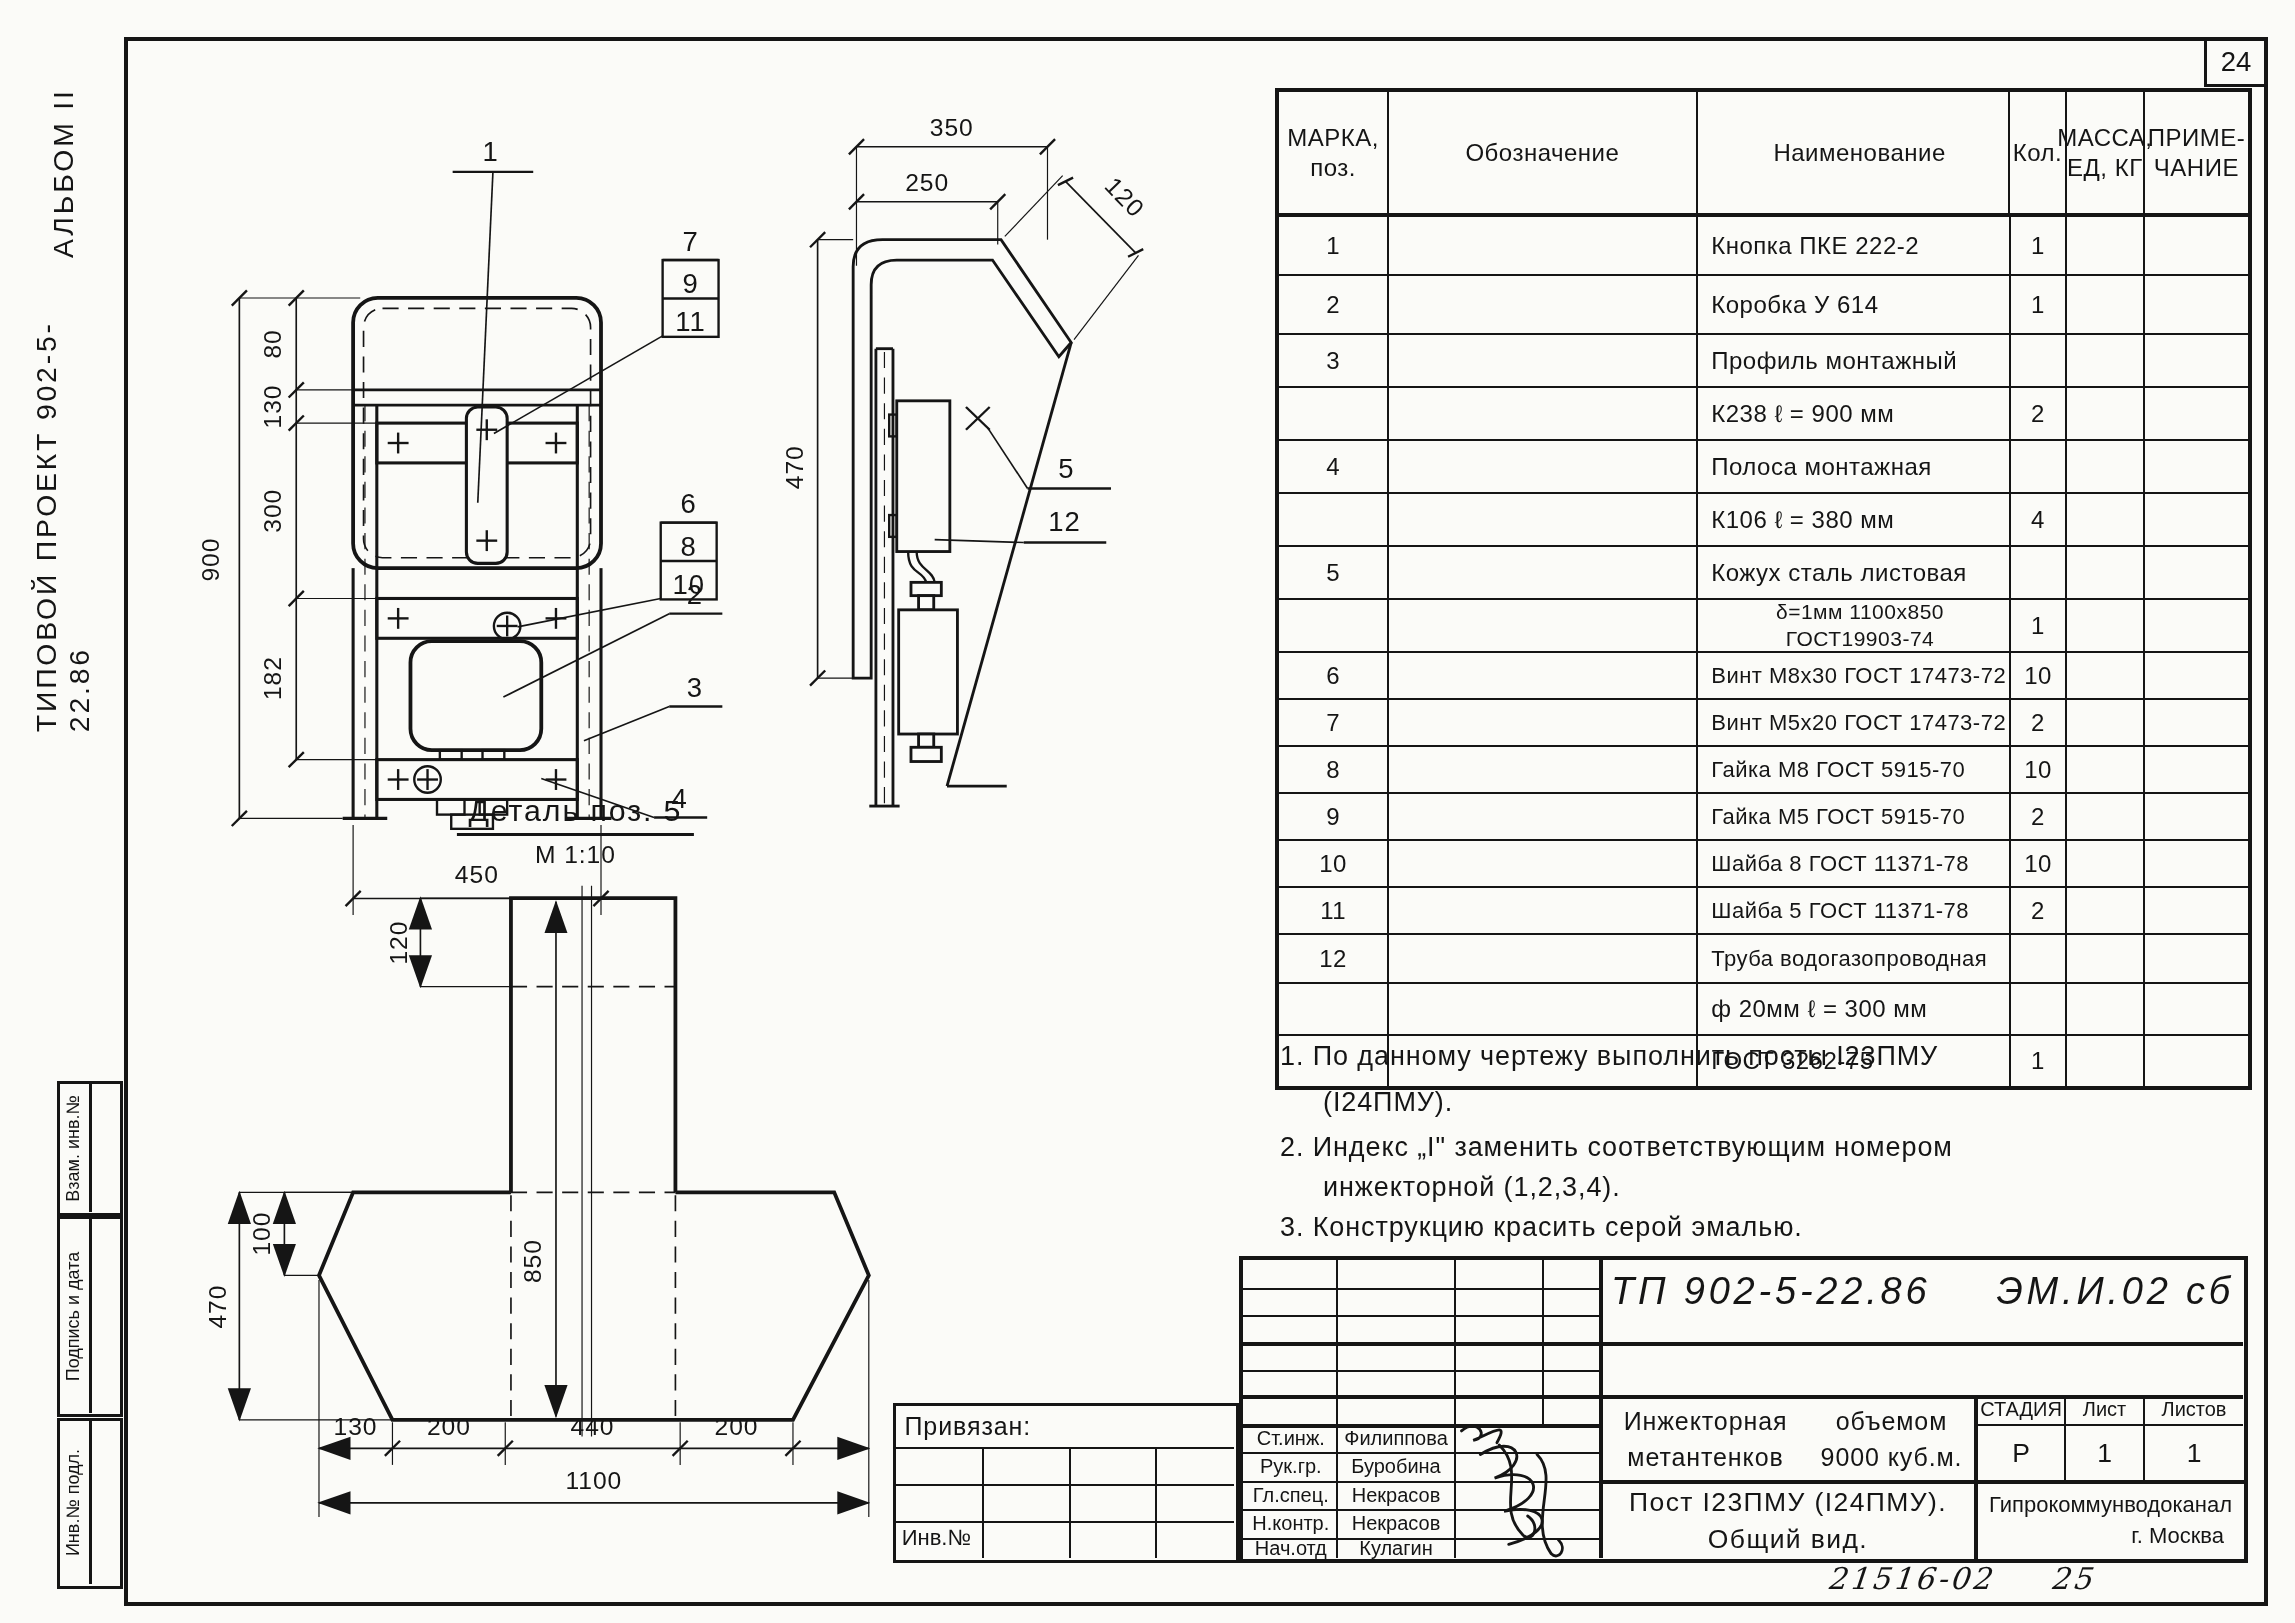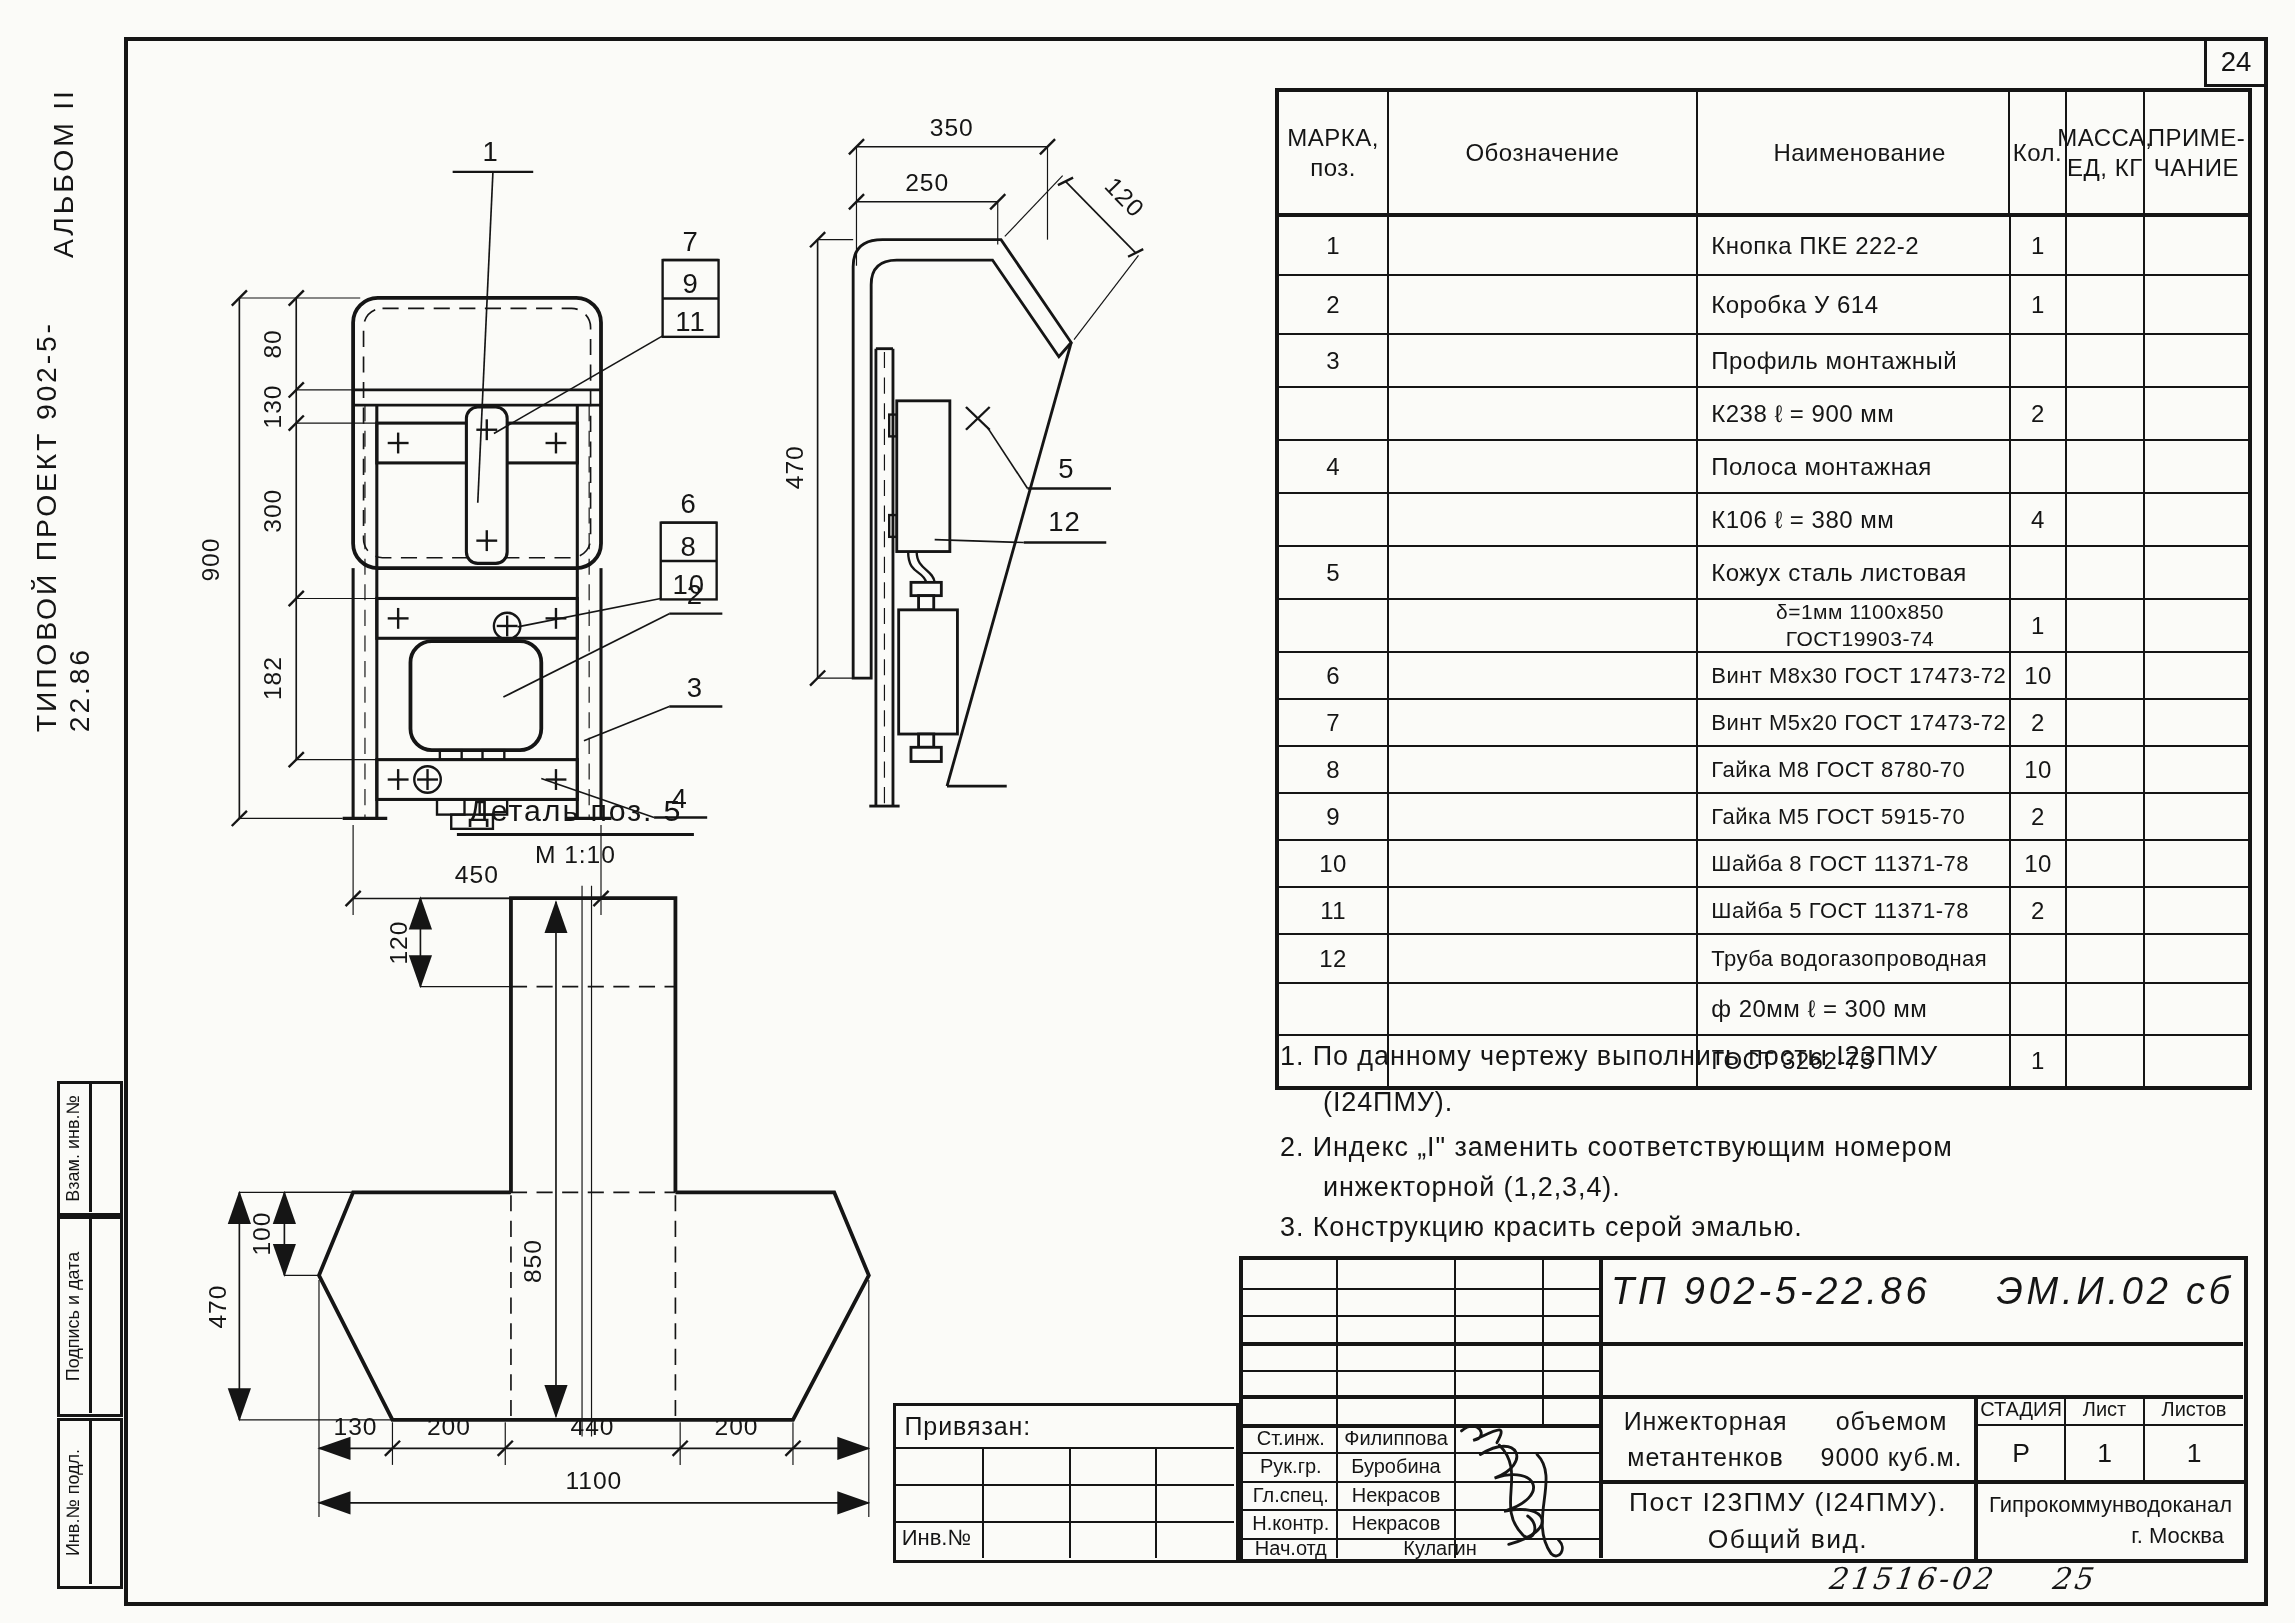--- a/index.html
+++ b/index.html
@@ -410,21 +410,21 @@
       <div class="pt-c c-mark">7</div>
       <div class="pt-c c-des"></div>
       <div class="pt-c c-name" style="font-size:22px;">Винт М5х20 ГОСТ 17473-72</div>
       <div class="pt-c c-qty">2</div>
       <div class="pt-c c-mass"></div>
       <div class="pt-c c-note"></div>
     </div>
     <div class="pt-row rh95">
       <div class="pt-c c-mark">8</div>
       <div class="pt-c c-des"></div>
-      <div class="pt-c c-name" style="font-size:22px;">Гайка М8   ГОСТ 8780-70</div>
+      <div class="pt-c c-name" style="font-size:22px;">Гайка М8   ГОСТ 5915-70</div>
       <div class="pt-c c-qty">10</div>
       <div class="pt-c c-mass"></div>
       <div class="pt-c c-note"></div>
     </div>
     <div class="pt-row rh95">
       <div class="pt-c c-mark">9</div>
       <div class="pt-c c-des"></div>
       <div class="pt-c c-name" style="font-size:22px;">Гайка М5   ГОСТ 5915-70</div>
       <div class="pt-c c-qty">2</div>
       <div class="pt-c c-mass"></div>
@@ -532,21 +532,21 @@
 
     <div class="cellText" style="left:2.8px;top:165px;width:90px;height:27.5px;font-size:20px;">Ст.инж.</div>
     <div class="cellText" style="left:95px;top:165px;width:116px;height:27.5px;font-size:20px;">Филиппова</div>
     <div class="cellText" style="left:2.8px;top:193px;width:90px;height:27.5px;font-size:20px;">Рук.гр.</div>
     <div class="cellText" style="left:95px;top:193px;width:116px;height:27.5px;font-size:20px;">Буробина</div>
     <div class="cellText" style="left:2.8px;top:222px;width:90px;height:27.5px;font-size:20px;">Гл.спец.</div>
     <div class="cellText" style="left:95px;top:222px;width:116px;height:27.5px;font-size:20px;">Некрасов</div>
     <div class="cellText" style="left:2.8px;top:250px;width:90px;height:27.5px;font-size:20px;">Н.контр.</div>
     <div class="cellText" style="left:95px;top:250px;width:116px;height:27.5px;font-size:20px;">Некрасов</div>
     <div class="cellText" style="left:2.8px;top:279px;width:90px;height:19.4px;font-size:20px;">Нач.отд</div>
-    <div class="cellText" style="left:95px;top:279px;width:116px;height:19.4px;font-size:20px;padding-left:44px;">Кулагин</div>
+    <div class="cellText" style="left:95px;top:279px;width:116px;height:19.4px;font-size:20px;">Кулагин</div>
 
     <svg class="abs" style="left:209px;top:152px;" width="156" height="156" viewBox="0 0 330 330">
       <g fill="none" stroke="#151515" stroke-width="6" stroke-linecap="round">
         <path d="M20,40 C55,10 80,55 45,60 C90,40 120,20 95,65"></path>
         <path d="M60,90 C140,40 170,110 90,140 C180,110 210,180 110,210 C200,190 230,250 120,280"></path>
         <path d="M100,70 C160,130 90,200 150,260 C170,280 190,240 160,220"></path>
         <path d="M180,90 C230,140 160,230 210,300 C225,315 245,290 225,270"></path>
       </g>
     </svg>
   </div>

